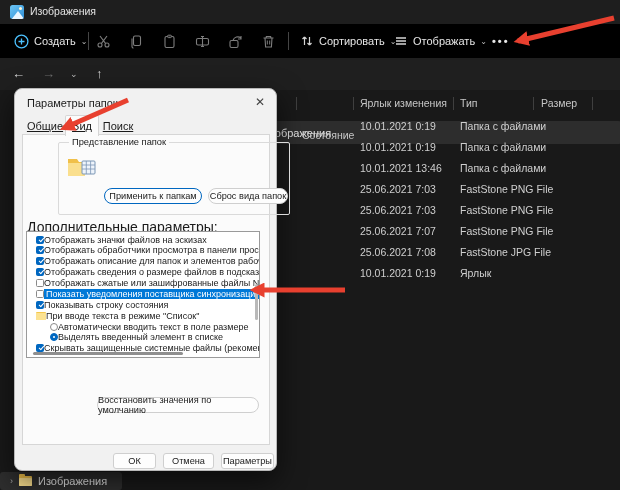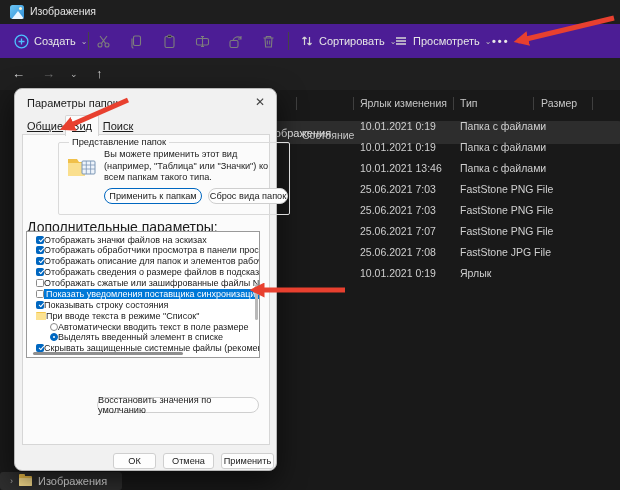--- a/index.html
+++ b/index.html
@@ -3,21 +3,21 @@
 <meta charset="utf-8">
 <style>
   html,body{margin:0;padding:0;background:#000;}
   #screen{position:relative;width:620px;height:490px;background:#191919;
     font-family:"Liberation Sans",sans-serif;overflow:hidden;}
   .abs{position:absolute;}
 
   
   #titlebar{left:0;top:0;width:620px;height:24px;background:#1e1e1e;}
   #titlebar .ttl{left:30px;top:5px;font-size:10.5px;color:#e3e3e3;}
-  #commandbar{left:0;top:24px;width:620px;height:34px;background:#4c1d95;text-align:right;}
+  #commandbar{left:0;top:24px;width:620px;height:34px;background:#000000;text-align:right;}
   .cmd-btn{position:absolute;top:7px;height:20px;display:flex;align-items:center;gap:5px;
     color:#e6e6e6;font-size:11px;}
   .chev{font-size:8px;color:#bdbdbd;}
   .vsep{position:absolute;top:8px;width:1px;height:18px;background:#454545;}
   .tool-ic{position:absolute;top:10px;width:15px;height:15px;}
   .tool-ic svg{display:block;}
   #breadbar{left:0;top:58px;width:620px;height:32px;background:#1f1f1f;}
   .navic{position:absolute;top:8px;font-size:13px;color:#dcdcdc;}
   .navic.dim{color:#6c6c6c;}
   .navic.small{font-size:9px;color:#bdbdbd;top:11px;}
@@ -181,21 +181,21 @@
         <path d="M4.5 11V3M4.5 3L2.5 5M4.5 3l2 2" fill="none" stroke="#d6d6d6" stroke-width="1.2"></path>
         <path d="M9.5 3v8M9.5 11l-2-2M9.5 11l2-2" fill="none" stroke="#d6d6d6" stroke-width="1.2"></path>
       </svg>
       <span>Сортировать</span>
       <span class="chev">⌄</span>
     </div>
     <div class="cmd-btn" style="left:394px;">
       <svg width="14" height="14" viewBox="0 0 14 14">
         <path d="M2 4h10M2 7h10M2 10h10" stroke="#d6d6d6" stroke-width="1.3"></path>
       </svg>
-      <span>Просмотреть</span>
+      <span>Отображать</span>
       <span class="chev">⌄</span>
     </div>
     <div class="cmd-btn" style="left:492px;letter-spacing:2px;font-weight:bold;color:#e8e8e8;">
       <span>•••</span>
     </div>
   </div>
 
   <div id="breadbar" class="abs">
     <span class="navic" style="left:12px;">←</span>
     <span class="navic dim" style="left:42px;">→</span>
@@ -283,21 +283,20 @@
       <div id="groupbox" class="abs">
         <span id="gb-legend">Представление папок</span>
         <div id="fv-icon" class="abs">
           <svg width="30" height="24" viewBox="0 0 30 24">
             <path d="M1 4h9l2 3h6v14H1z" fill="#f0c04a"></path>
             <path d="M1 8h17v13H1z" fill="#fadf8e"></path>
             <rect x="15" y="6" width="13" height="13" rx="1" fill="#eef4fb" stroke="#7b96b5" stroke-width="1"></rect>
             <path d="M15 10h13M15 14h13M19.3 6v13M23.6 6v13" stroke="#7b96b5" stroke-width="0.8"></path>
           </svg>
         </div>
-        <div id="fv-text" class="abs">Вы можете применить этот вид (например, "Таблица" или "Значки") ко всем папкам такого типа.</div>
         <div class="wbtn accent" style="left:45px;top:45px;width:98px;">Применить к папкам</div>
         <div class="wbtn" style="left:149px;top:45px;width:80px;">Сброс вида папок</div>
       </div>
 
       <div id="adv-label" class="abs">Дополнительные параметры:</div>
 
       <div id="listbox" class="abs">
         <div id="adv-items" style="padding-top:2px;">
             <div class="adv-row">
               <span class="cb on"></span>
@@ -346,21 +345,21 @@
           </div>
         <div id="vscroll"></div>
         <div id="hscroll"></div>
       </div>
 
       <div class="wbtn" id="restore-btn">Восстановить значения по умолчанию</div>
     </div>
 
     <div class="dlgbtn" id="footer-ok">ОК</div>
     <div class="dlgbtn" id="footer-cancel">Отмена</div>
-    <div class="dlgbtn" id="footer-apply">Применить</div>
+    <div class="dlgbtn" id="footer-apply">Параметры</div>
   </div>
 
   <svg class="arrow-svg" style="left:502px;top:10px;" width="118" height="40">
     <line x1="112" y1="8" x2="16" y2="31" stroke="#e8402f" stroke-width="5" marker-end="url(#ah)"></line>
   </svg>
   <svg class="arrow-svg" style="left:46px;top:92px;" width="92" height="46">
     <line x1="82" y1="8" x2="18" y2="36" stroke="#e8402f" stroke-width="5" marker-end="url(#ah)"></line>
   </svg>
   <svg class="arrow-svg" style="left:242px;top:278px;" width="108" height="24">
     <line x1="103" y1="12" x2="12" y2="12" stroke="#e8402f" stroke-width="5" marker-end="url(#ah)"></line>

